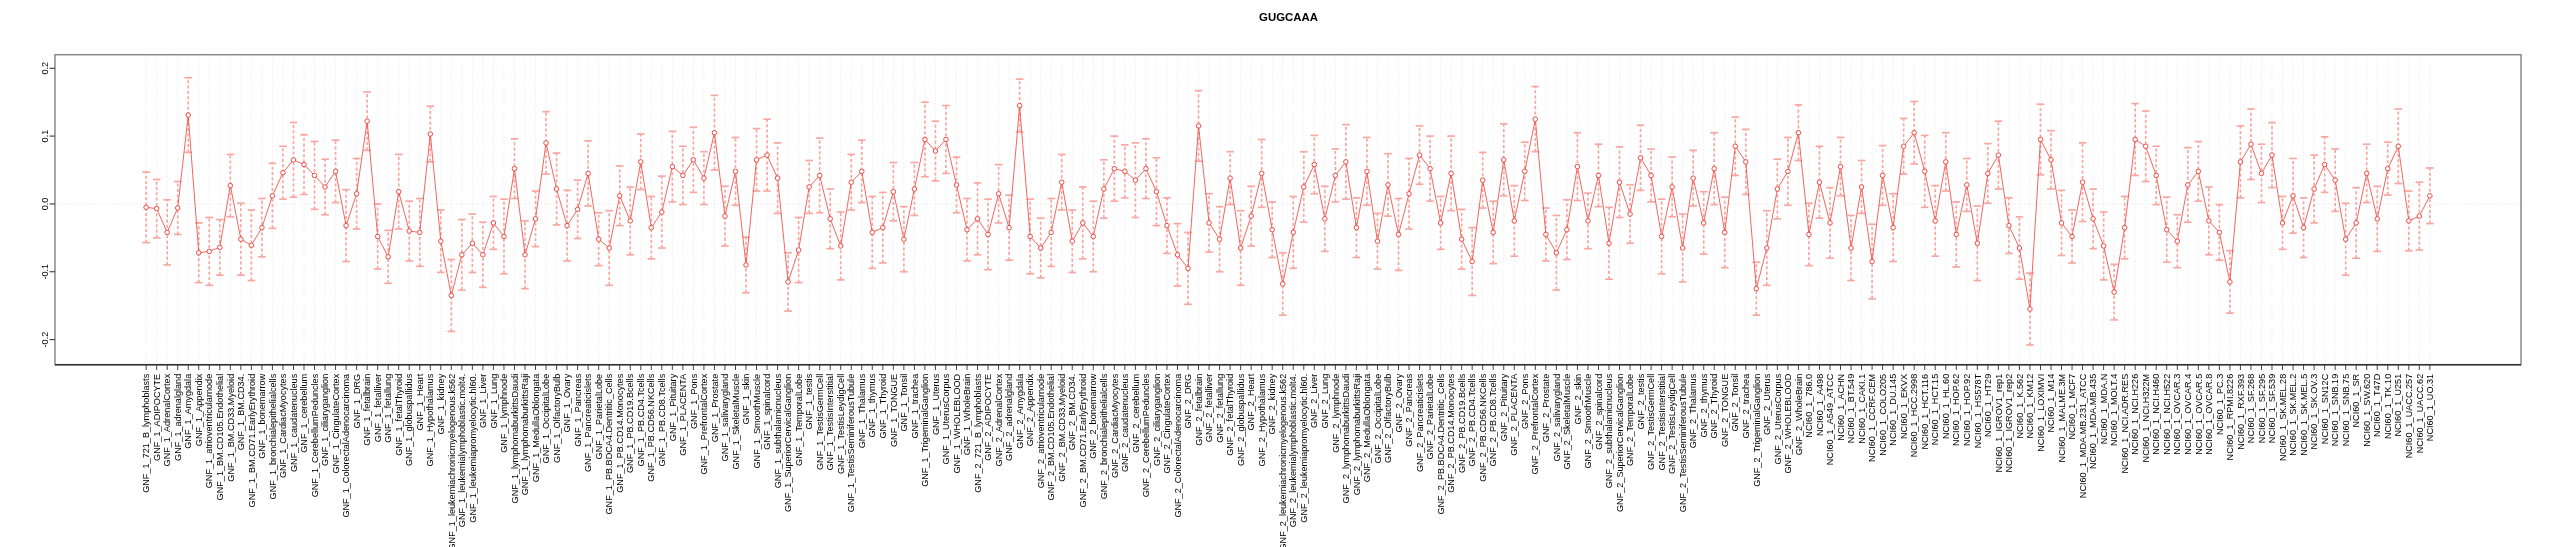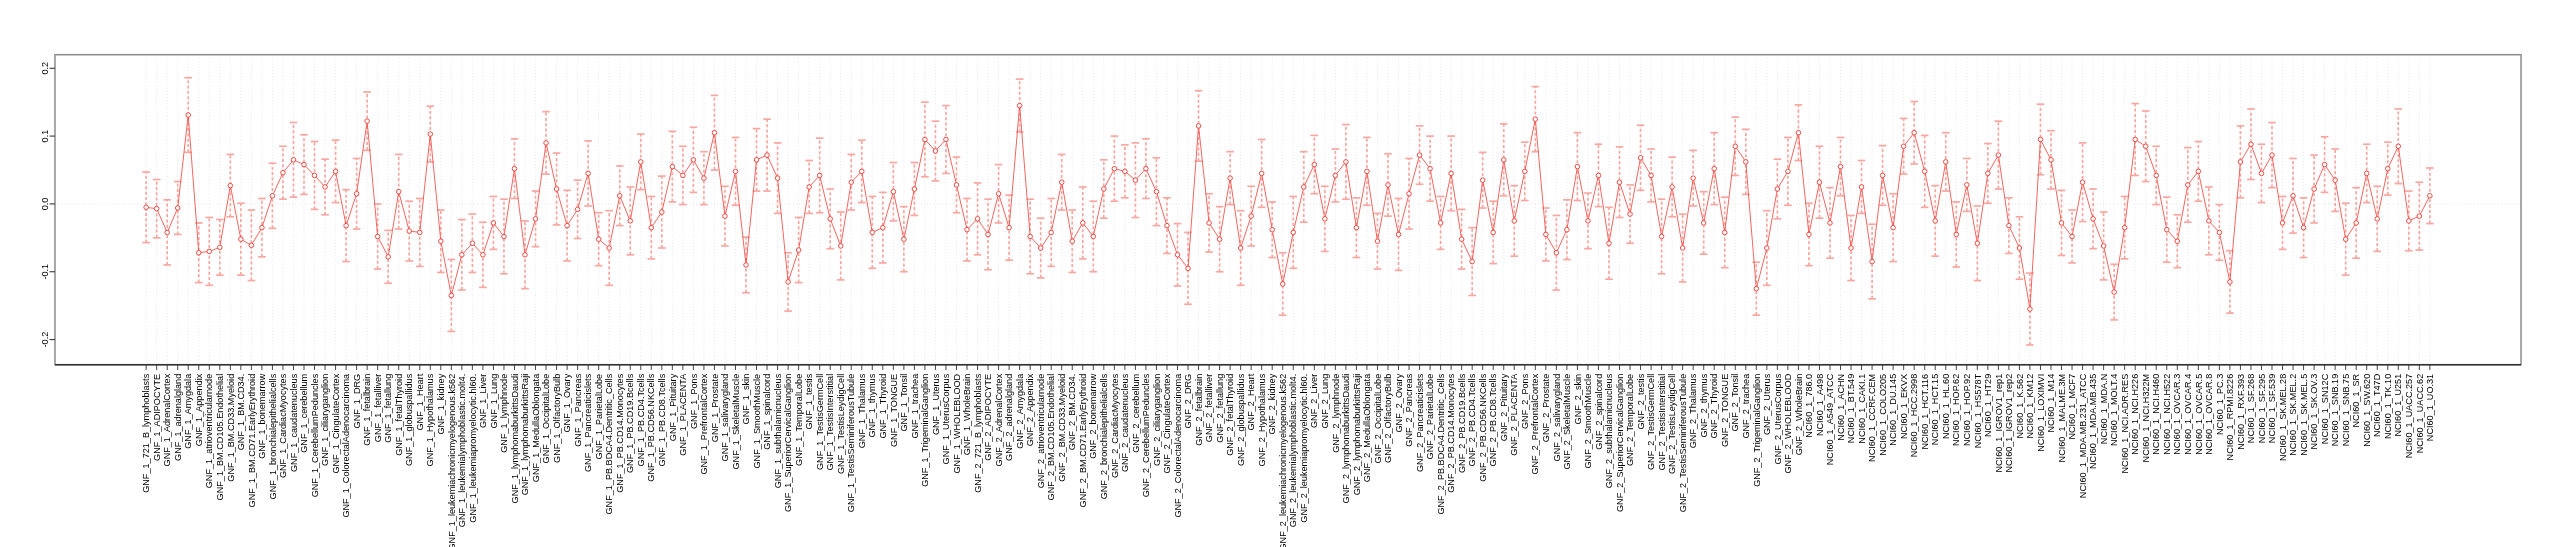--- a/index.html
+++ b/index.html
@@ -9,20 +9,21 @@
                font-size:11.4px;font-weight:bold;color:#000;}
   #y-axis-title{position:absolute;left:3px;top:182px;width:10.6px;height:46px;
                 transform:rotate(-90deg);transform-origin:center center;
                 font-size:9px;color:#000;white-space:nowrap;text-align:center;line-height:10.6px;}
   #plot-svg{position:absolute;left:0;top:0;}
 </style>
 </head>
 <body>
 
 <div id="figure">
+  <div id="chart-title">GUGCAAA</div>
   <div id="y-axis-title">activity</div>
   <div id="plot">
       <svg id="plot-svg" width="2576" height="547" xmlns="http://www.w3.org/2000/svg" viewBox="0 0 3390 720">
         <g stroke="#d8d8d8" stroke-width="1" stroke-dasharray="1,3">
           <line x1="192.00" y1="72" x2="192.00" y2="480"></line>
           <line x1="205.85" y1="72" x2="205.85" y2="480"></line>
           <line x1="219.71" y1="72" x2="219.71" y2="480"></line>
           <line x1="233.56" y1="72" x2="233.56" y2="480"></line>
           <line x1="247.41" y1="72" x2="247.41" y2="480"></line>
           <line x1="261.26" y1="72" x2="261.26" y2="480"></line>

